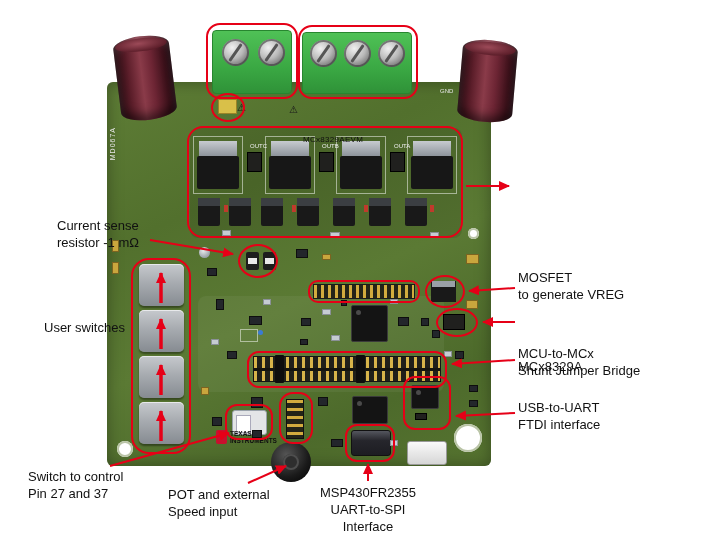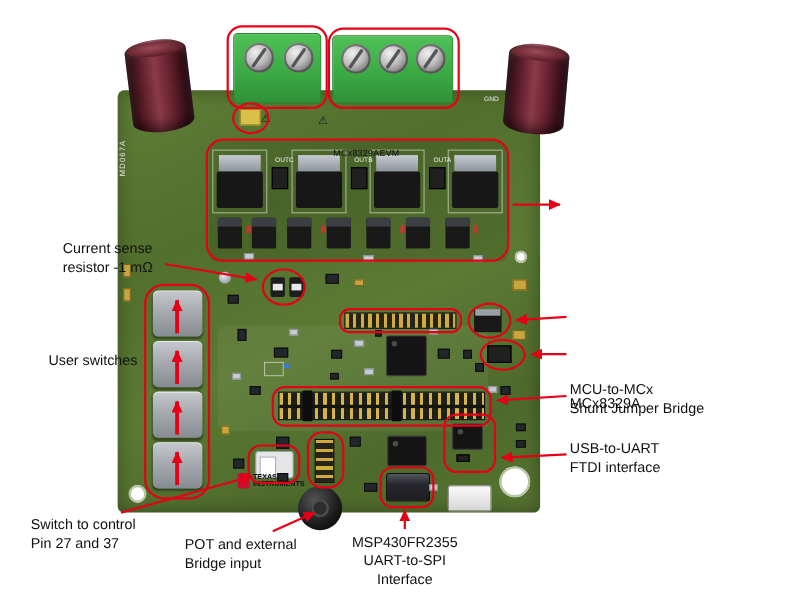--- a/index.html
+++ b/index.html
@@ -225,29 +225,31 @@
     <line class="arrow" x1="368" y1="481" x2="368" y2="464" marker-end="url(#ah)" stroke="#e60017"></line>
     <line class="arrow thick" x1="161" y1="303" x2="161" y2="273" marker-end="url(#ah)" stroke="#e60017"></line>
     <line class="arrow thick" x1="161" y1="349" x2="161" y2="319" marker-end="url(#ah)" stroke="#e60017"></line>
     <line class="arrow thick" x1="161" y1="395" x2="161" y2="365" marker-end="url(#ah)" stroke="#e60017"></line>
     <line class="arrow thick" x1="161" y1="441" x2="161" y2="411" marker-end="url(#ah)" stroke="#e60017"></line>
   </svg>
 
   <div class="lbl" style="left:57px;top:217px;">Current sense
 resistor -1 mΩ</div>
   <div class="lbl" style="left:44px;top:319px;">User switches</div>
+  <div class="lbl" style="left:518px;top:269px;">MOSFET
+to generate VREG</div>
   <div class="lbl" style="left:518px;top:314px;margin-top:44px;">MCx8329A</div>
   <div class="lbl" style="left:518px;top:345px;">MCU-to-MCx
 Shunt Jumper Bridge</div>
   <div class="lbl" style="left:518px;top:399px;">USB-to-UART
 FTDI interface</div>
   <div class="lbl" style="left:28px;top:468px;">Switch to control
 Pin 27 and 37</div>
   <div class="lbl" style="left:168px;top:486px;">POT and external
-Bridge input</div>
+Speed input</div>
   <div class="lbl center" style="left:312px;top:484px;width:112px;">MSP430FR2355
 UART-to-SPI
 Interface</div>
 
 <div class="part" style="left: 199px; top: 247px; width: 11px; height: 11px; background: radial-gradient(circle at 40% 35%, rgb(230, 234, 236), rgb(154, 161, 168) 70%); border-radius: 50%;"></div>
     <div class="part" style="left: 207px; top: 268px; width: 10px; height: 8px; background: rgb(35, 38, 43); border: 1px solid rgb(14, 14, 14);"></div>
     <div class="part" style="left: 296px; top: 249px; width: 12px; height: 9px; background: rgb(35, 38, 43); border: 1px solid rgb(14, 14, 14);"></div>
     <div class="part" style="left: 322px; top: 254px; width: 9px; height: 6px; background: rgb(201, 166, 61); border: 1px solid rgb(124, 100, 32);"></div>
     <div class="part" style="left: 216px; top: 299px; width: 8px; height: 11px; background: rgb(35, 38, 43); border: 1px solid rgb(14, 14, 14);"></div>
     <div class="part" style="left: 249px; top: 316px; width: 13px; height: 9px; background: rgb(35, 38, 43); border: 1px solid rgb(14, 14, 14);"></div>

